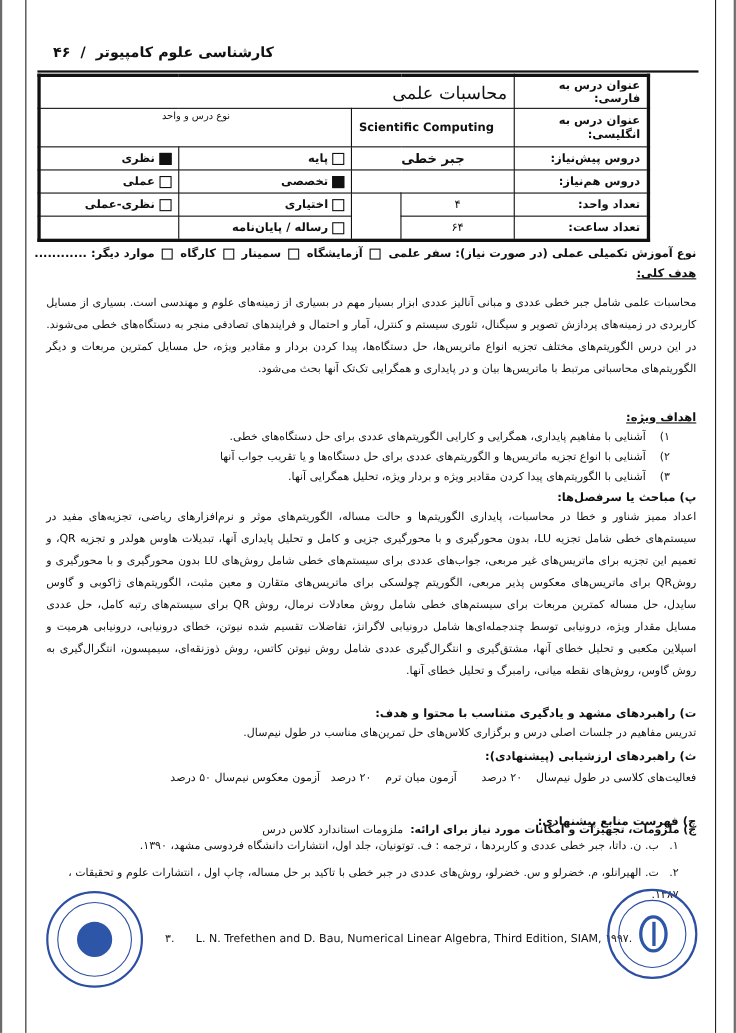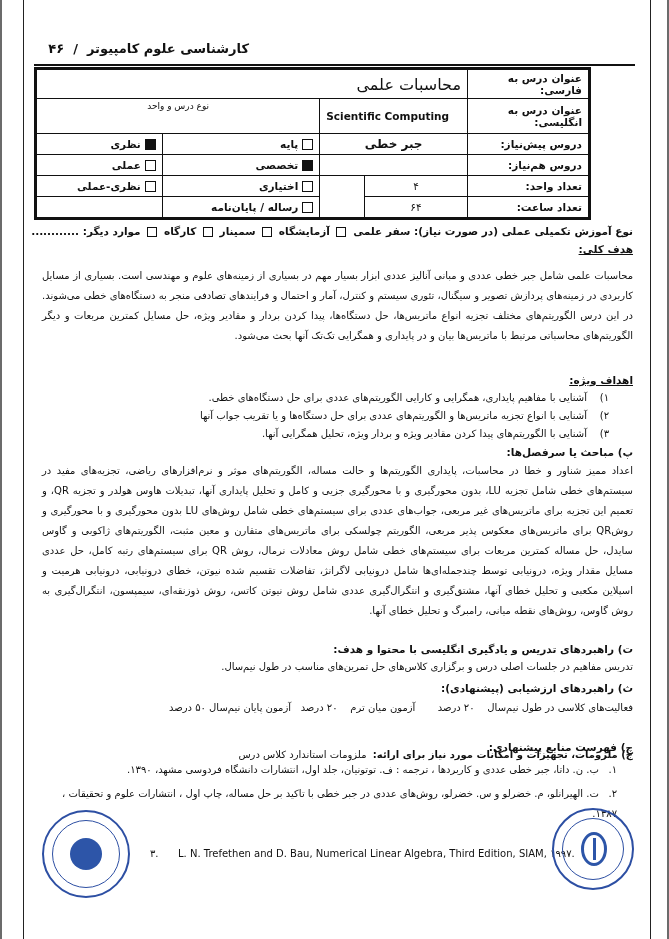--- a/index.html
+++ b/index.html
@@ -120,30 +120,30 @@
 <div class="section-head u" style="right:36px; top:374px;">اهداف ویژه:</div>
 <ul class="list" style="top:389px;">
   <li><span class="num">۱)</span><span>آشنایی با مفاهیم پایداری، همگرایی و کارایی الگوریتم‌های عددی برای حل دستگاه‌های خطی.</span></li>
   <li><span class="num">۲)</span><span>آشنایی با انواع تجزیه ماتریس‌ها و الگوریتم‌های عددی برای حل دستگاه‌ها و یا تقریب جواب آنها</span></li>
   <li><span class="num">۳)</span><span>آشنایی با الگوریتم‌های پیدا کردن مقادیر ویژه و بردار ویژه، تحلیل همگرایی آنها.</span></li>
 </ul>
 
 <div class="section-head" style="right:36px; top:446px;">پ) مباحث یا سرفصل‌ها:</div>
 <div class="para" style="top:461px;">اعداد ممیز شناور و خطا در محاسبات، پایداری الگوریتم‌ها و حالت مساله، الگوریتم‌های موثر و نرم‌افزارهای ریاضی، تجزیه‌های مفید در سیستم‌های خطی شامل تجزیه LU، بدون محورگیری و با محورگیری جزیی و کامل و تحلیل پایداری آنها، تبدیلات هاوس هولدر و تجزیه QR، و تعمیم این تجزیه برای ماتریس‌های غیر مربعی، جواب‌های عددی برای سیستم‌های خطی شامل روش‌های LU بدون محورگیری و با محورگیری و روشQR برای ماتریس‌های معکوس پذیر مربعی، الگوریتم چولسکی برای ماتریس‌های متقارن و معین مثبت، الگوریتم‌های ژاکوبی و گاوس سایدل، حل مساله کمترین مربعات برای سیستم‌های خطی شامل روش معادلات نرمال، روش QR برای سیستم‌های رتبه کامل، حل عددی مسایل مقدار ویژه، درونیابی توسط چندجمله‌ای‌ها شامل درونیابی لاگرانژ، تفاضلات تقسیم شده نیوتن، خطای درونیابی، درونیابی هرمیت و اسپلاین مکعبی و تحلیل خطای آنها، مشتق‌گیری و انتگرال‌گیری عددی شامل روش نیوتن کاتس، روش ذوزنقه‌ای، سیمپسون، انتگرال‌گیری به روش گاوس، روش‌های نقطه میانی، رامبرگ و تحلیل خطای آنها.</div>
 
-<div class="section-head" style="right:36px; top:643px;">ت) راهبردهای تدریس و یادگیری انگلیسی با محتوا و هدف:</div>
+<div class="section-head" style="right:36px; top:643px;">ت) راهبردهای مشهد و یادگیری متناسب با محتوا و هدف:</div>
 <div class="line" style="right:36px; top:661px;">تدریس مفاهیم در جلسات اصلی درس و برگزاری کلاس‌های حل تمرین‌های مناسب در طول نیم‌سال.</div>
 
 <div class="section-head" style="right:36px; top:682px;">ث) راهبردهای ارزشیابی (پیشنهادی):</div>
 <div class="line" style="right:36px; top:702px;">
   <span>فعالیت‌های کلاسی در طول نیم‌سال</span>&nbsp;&nbsp;&nbsp;
   <span>۲۰ درصد</span>&nbsp;&nbsp;&nbsp;&nbsp;&nbsp;&nbsp;
   <span>آزمون میان ترم</span>&nbsp;&nbsp;&nbsp;
   <span>۲۰ درصد</span>&nbsp;&nbsp;
-  <span>آزمون پایان نیم‌سال</span>
+  <span>آزمون معکوس نیم‌سال</span>
   <span>۵۰ درصد</span>
 </div>
 
 <div class="line" style="right:36px; top:749px;">
   <b>ج) ملزومات، تجهیزات و امکانات مورد نیاز برای ارائه:</b>&nbsp;
   <span>ملزومات استاندارد کلاس درس</span>
 </div>
 
 <div class="section-head" style="right:36px; top:741px;">چ) فهرست منابع پیشنهادی:</div>
 <ul class="refs" style="top:758px;">

